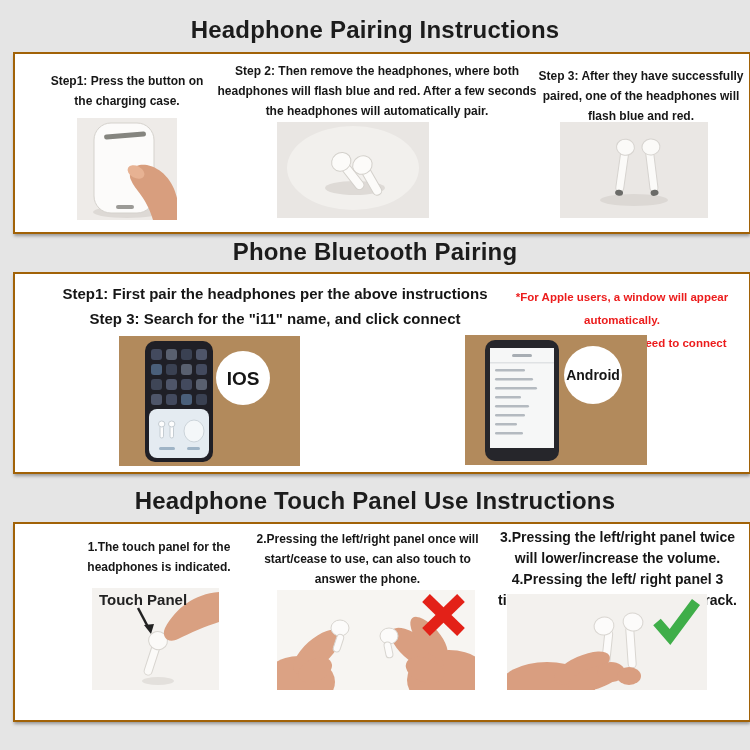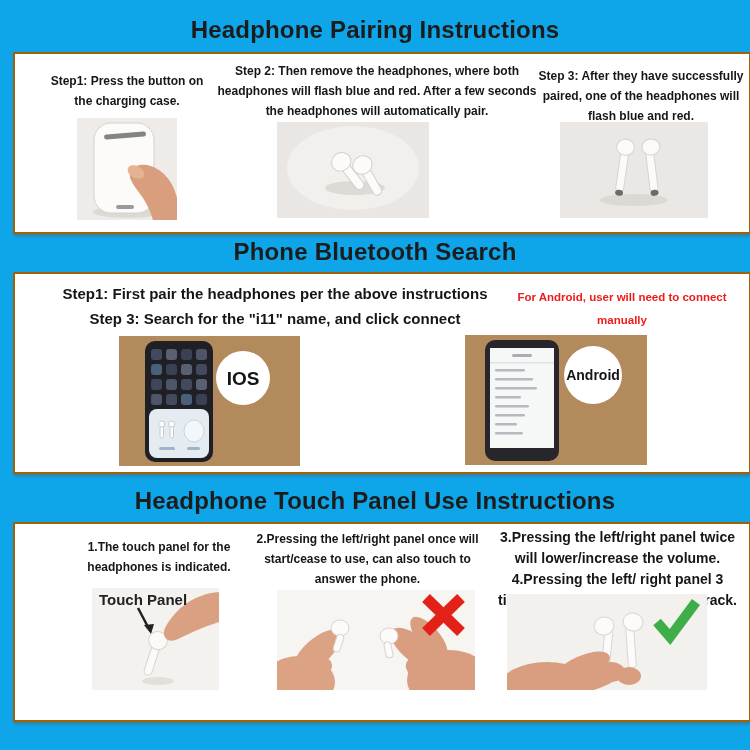--- a/index.html
+++ b/index.html
@@ -1,17 +1,17 @@
 <!DOCTYPE html>
 <html><head>
 <meta charset="utf-8">
 <style>
   html,body{margin:0;padding:0;}
   body{width:750px;height:750px;background:#ffffff;font-family:"Liberation Sans",sans-serif;}
-  .canvas{position:relative;width:750px;height:750px;background:#0ea5e9;overflow:hidden;}
+  .canvas{position:relative;width:750px;height:750px;background:#e5e5e5;overflow:hidden;}
   .sec-title{position:absolute;left:0;width:750px;text-align:center;font-size:24px;font-weight:bold;color:#1c1c1c;margin:0;letter-spacing:0.2px;}
   .box{position:absolute;left:13px;width:734px;border:2px solid #a16207;background:#fff;
        box-shadow:0 3px 3px -1px rgba(90,90,90,0.55);}
   .step{position:absolute;margin:0;font-size:12px;font-weight:bold;color:#161616;text-align:center;line-height:1.65;}
   .steps-left{text-align:center;}
   .red{color:#ec1c1c;}
   .note{position:absolute;margin:0;font-size:11.5px;font-weight:bold;text-align:center;line-height:2.0;}
   .tip{position:absolute;left:0;width:100%;text-align:center;font-size:12.5px;font-weight:bold;margin:0;}
   .photo{position:absolute;}
   .photo svg{display:block;width:100%;height:100%;}
@@ -72,29 +72,30 @@
         </g>
         <g transform="rotate(-7 92 50)">
           <rect x="88" y="28" width="8" height="42" rx="4" fill="#fbfaf8" stroke="#d6d3cf"></rect>
           <ellipse cx="94" cy="25" rx="9" ry="8" fill="#fbfaf8" stroke="#d6d3cf"></ellipse>
           <ellipse cx="92" cy="71" rx="4" ry="3" fill="#6b6b68"></ellipse>
         </g>
       </svg>
     </div>
   </div>
 
-  <h1 class="sec-title" style="top:238px">Phone Bluetooth Search</h1>
+  <h1 class="sec-title" style="top:238px">Phone Bluetooth Pairing</h1>
 
   <div class="box" style="top:272px;height:198px">
     <div class="step steps-left" style="left:35px;top:8px;width:450px;font-size:15px">
       <div>Step1: First pair the headphones per the above instructions</div>
       <div>Step 3: Search for the "i11" name, and click connect</div>
     </div>
 
     <div class="note red" style="left:482px;top:12px;width:250px">
+      <div>*For Apple users, a window will appear automatically.</div>
       <div>For Android, user will need to connect manually</div>
     </div>
 
     <div class="photo" style="left:104px;top:61px;width:181px;height:132px">
       <svg viewBox="0 0 181 130">
         <rect width="181" height="130" fill="#b28a5c"></rect>
         <rect x="26" y="5" width="68" height="121" rx="10" fill="#1f1f26"></rect>
         <g>
           <rect x="32" y="13" width="11" height="11" rx="3" fill="#434a5e"></rect>
           <rect x="47" y="13" width="11" height="11" rx="3" fill="#59606f"></rect>

